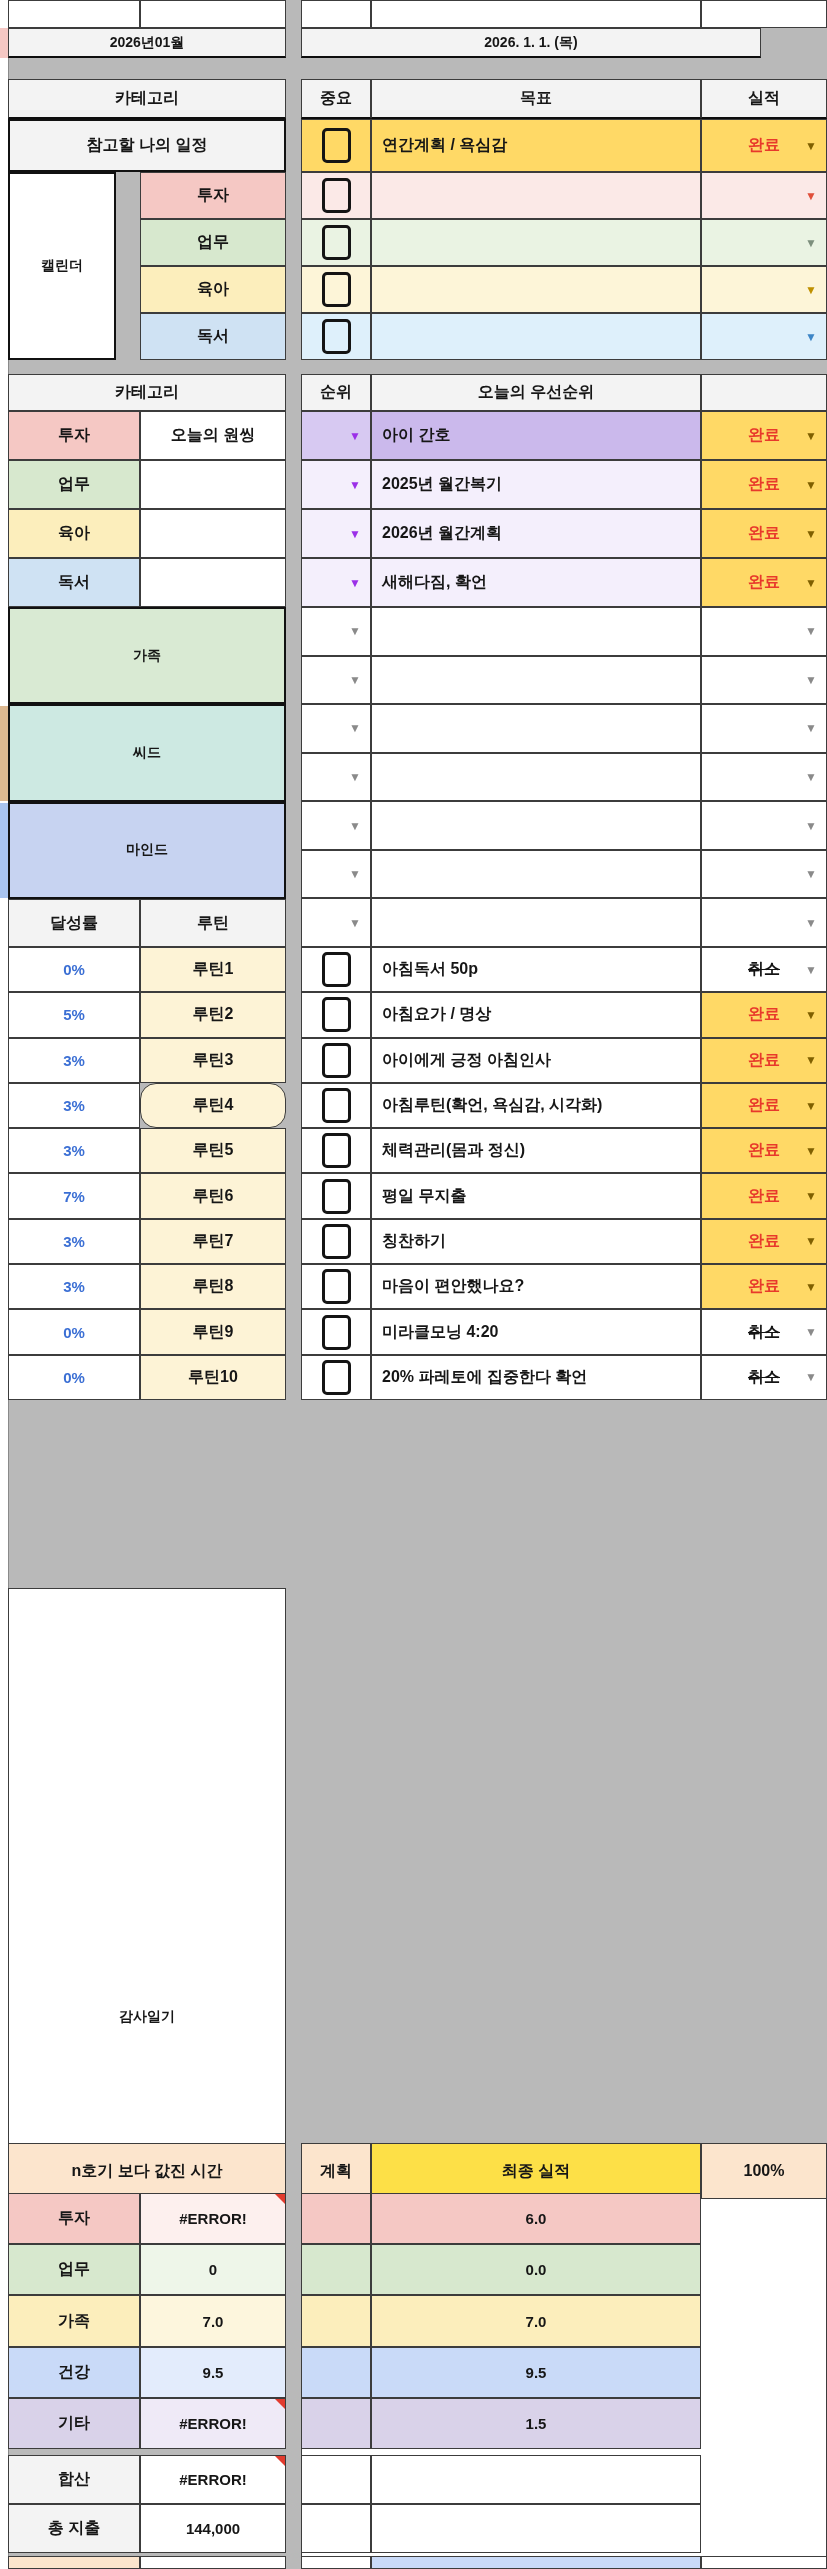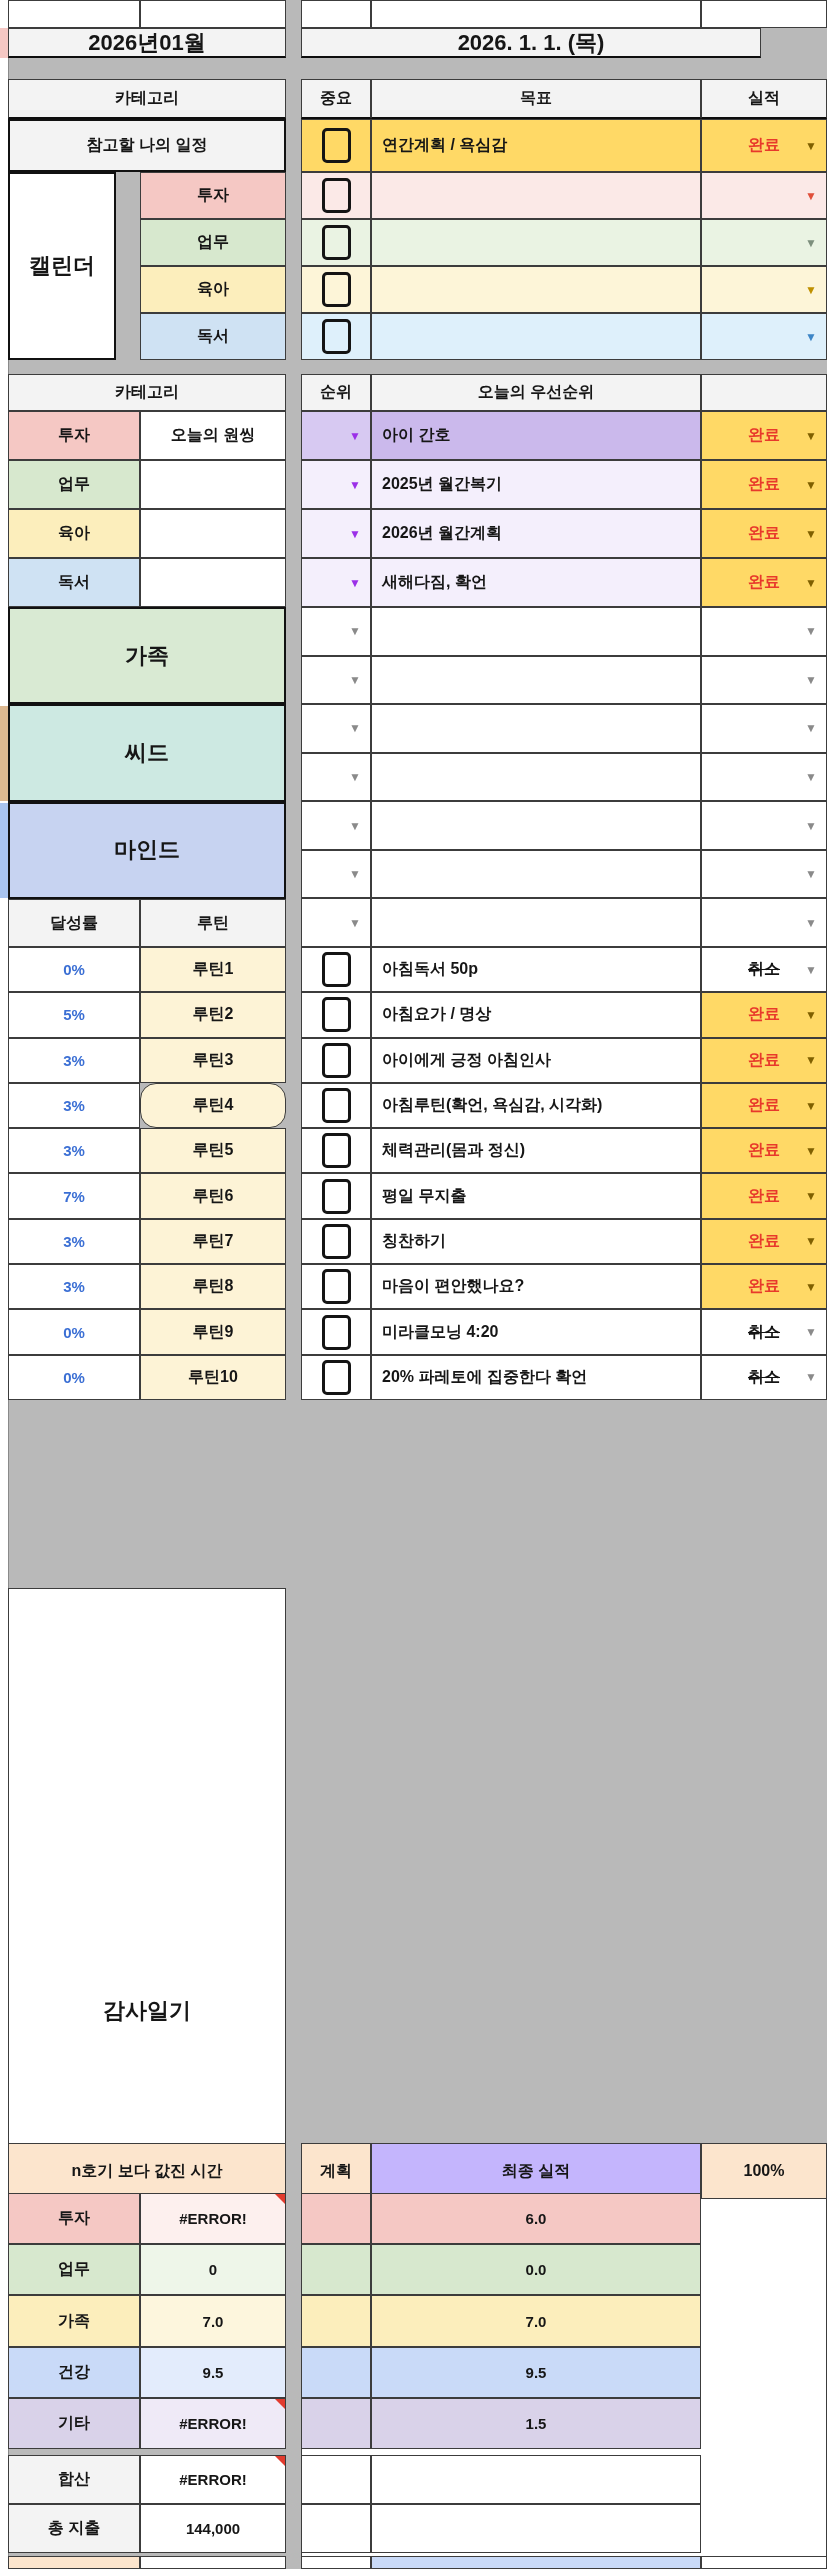--- a/index.html
+++ b/index.html
@@ -9,21 +9,21 @@
   .row{display:flex;width:100%}
   .grow{flex:1}
   .cell{box-sizing:border-box;border:1px solid #3c3c3c;background:#fff;display:flex;
         align-items:center;justify-content:center;position:relative;overflow:hidden;height:100%}
   .col{display:flex;flex-direction:column}
   .w-a{width:132px}.w-b{width:146px}.w-ab{width:278px}
   .w-c{width:70px}.w-d{width:330px}.w-e{width:126px}.w-cde{width:460px}
   .gapcol{width:15px;background:transparent;border:none}
   .hdr{background:#f3f3f3;font-weight:bold;font-size:16px}
   .bold{font-weight:bold}
-  .fs17{font-size:22px}.fs16{font-size:16px}.fs15{font-size:15px}
+  .fs17{font-size:14px}.fs16{font-size:16px}.fs15{font-size:15px}
   .thick{border:2px solid #111}
   .bb-strong{border-bottom:2px solid #0d0d0d}
   .left-text{justify-content:flex-start;padding-left:10px}
   .checkbox{width:23px;height:29px;border:3px solid #141414;border-radius:5px;background:transparent}
   .arrow{position:absolute;right:9px;top:50%;transform:translateY(-50%);font-size:12px;line-height:1}
   .status-text{font-weight:bold;font-size:16px}
   .cancel{color:#141414;text-decoration:line-through}
   .pct{color:#3b6fd4;font-weight:bold;font-size:15px}
   .note::after{content:"";position:absolute;top:0;right:0;border-top:10px solid #e23b2e;border-left:10px solid transparent}
   .journal-text{white-space:pre-line;font-size:16.5px;font-weight:600;line-height:1.6;text-align:left}
@@ -433,21 +433,21 @@
 4. 올때마다 양손 무겁게 아이 먹거리 선물
 사와주는 남편친구에게 감사합니다.
 
 5. 좋은소식 전해준 회사동료들에게 감사합니다.</div>
   </div>
 
   <div class="abs row" style="left:8px;top:2143px;width:819px;height:56px">
     <div class="cell w-ab bold fs16" style="background:#fce5cd">n호기 보다 값진 시간</div>
     <div class="gapcol"></div>
     <div class="cell w-c bold fs16" style="background:#fce5cd">계획</div>
-    <div class="cell w-d bold fs16" style="background:#c4b5fd">최종 실적</div>
+    <div class="cell w-d bold fs16" style="background:#fde047">최종 실적</div>
     <div class="cell w-e bold fs16" style="background:#fce5cd">100%</div>
   </div>
 
   <div class="abs col" id="sum-rows" style="left:8px;top:2193px;width:693px;height:256px">
       <div class="row grow">
         <div class="cell w-a bold fs16" style="background: rgb(245, 200, 196);">투자</div>
         <div class="cell w-b bold fs15 note" style="background: rgb(253, 240, 238);">#ERROR!</div>
         <div class="gapcol"></div>
         <div class="cell w-c" style="background: rgb(245, 200, 196);"></div>
         <div class="cell w-d bold fs15" style="background: rgb(245, 200, 196);">6.0</div>

